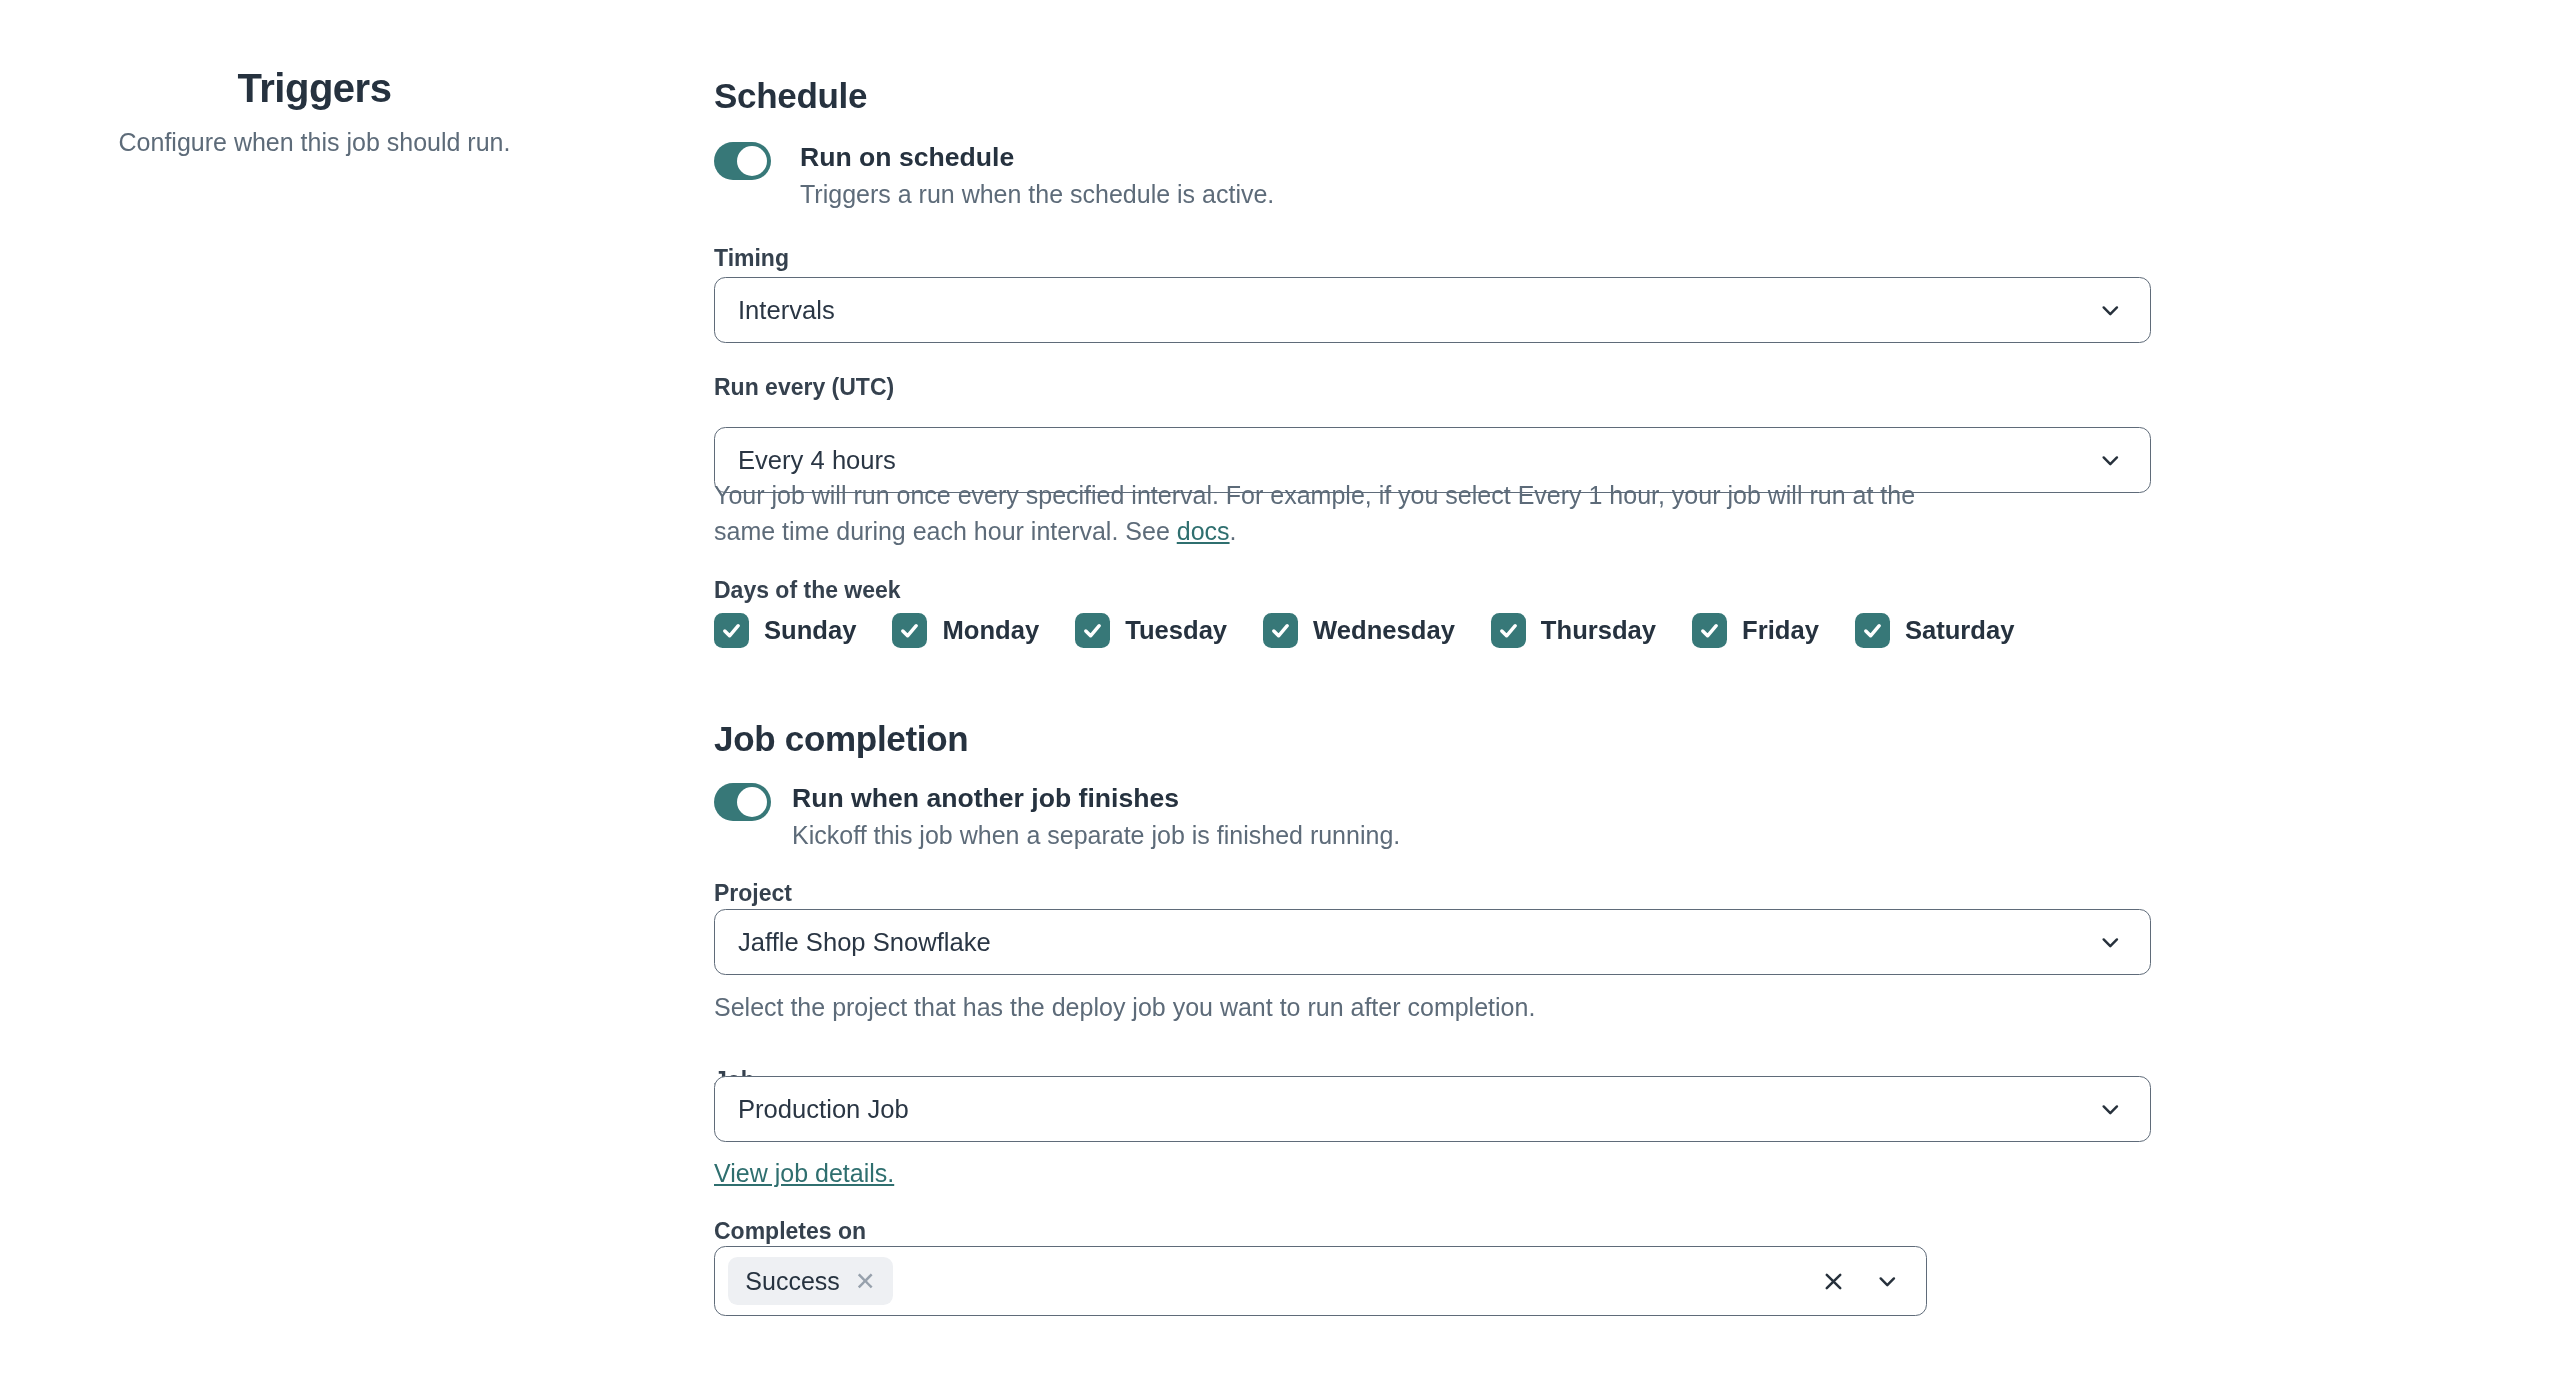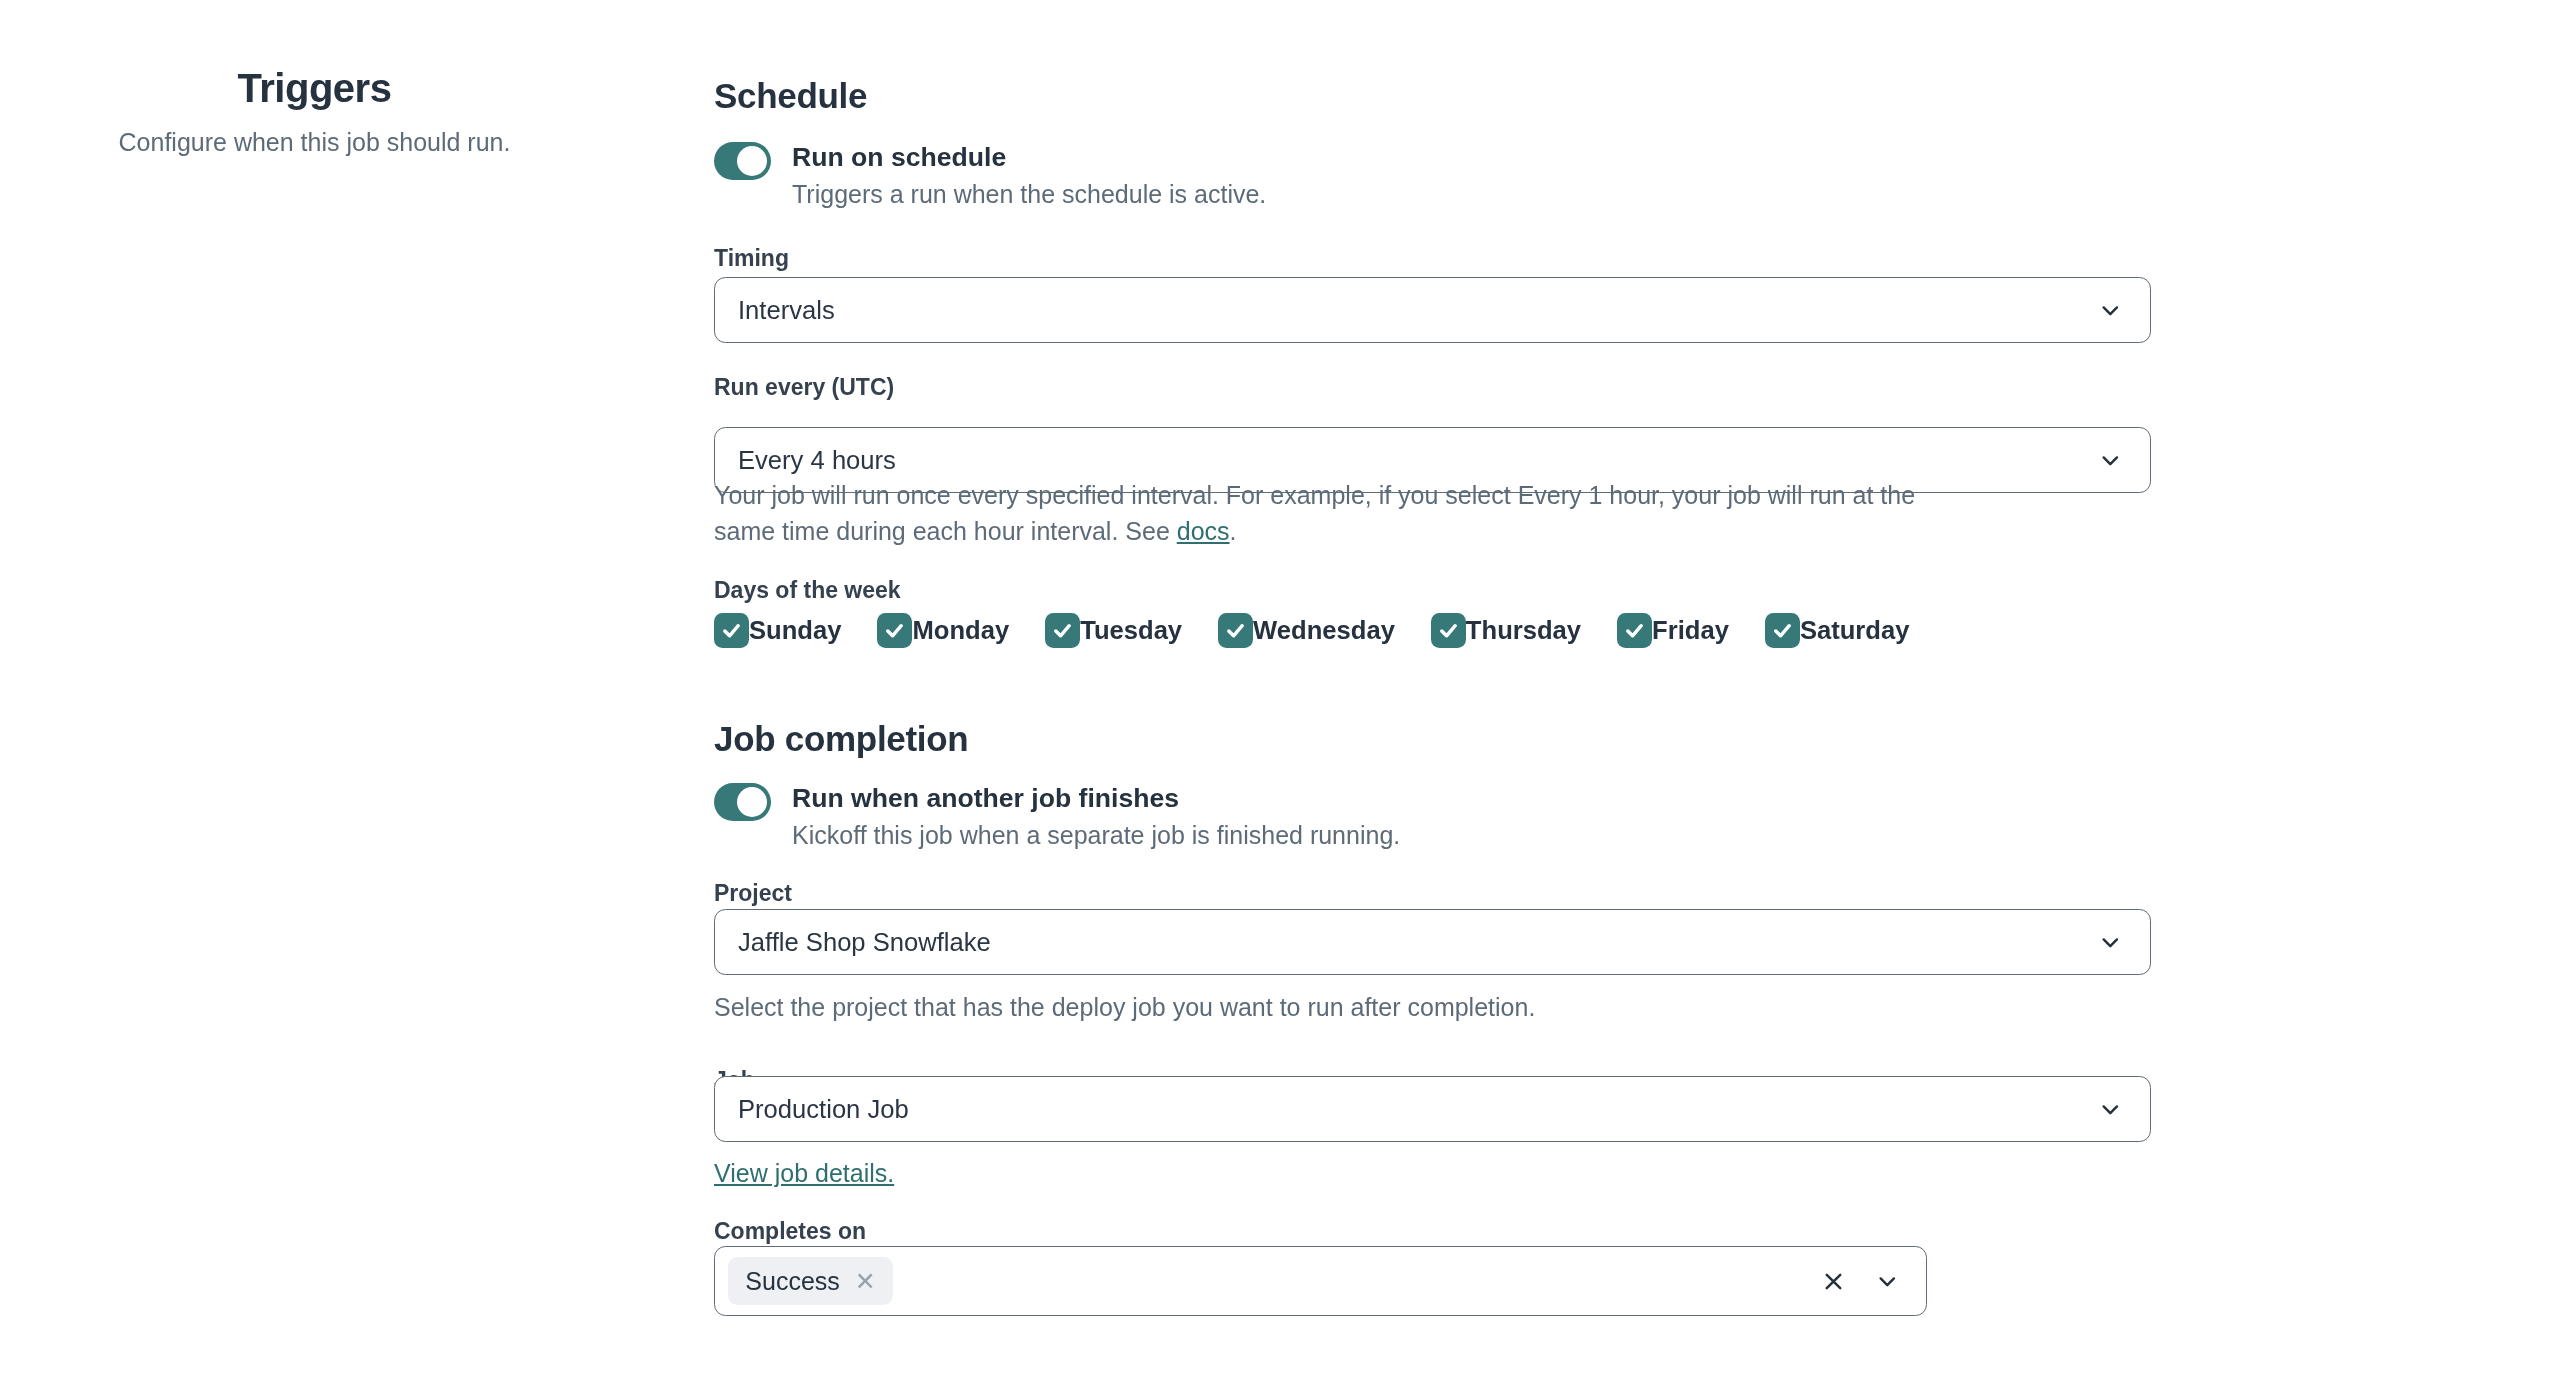--- a/index.html
+++ b/index.html
@@ -48,21 +48,21 @@
     font-size: 35px;
     font-weight: 700;
     color: #26323f;
     letter-spacing: -0.3px;
   }
   .h-schedule { position: absolute; top: 76px; left: 0; }
   .h-jobcompletion { position: absolute; top: 719px; left: 0; }
 
   
   .toggle-row { position: absolute; left: 0; display: flex; align-items: flex-start; }
-  .toggle-row-1 { top: 142px; }
+  .toggle-row-1 { top: 142px; gap: 8px; }
   .toggle-row-2 { top: 783px; }
   .toggle {
     width: 57px; height: 38px;
     border-radius: 19px;
     background: #377878;
     position: relative;
     flex: 0 0 auto;
     cursor: pointer;
   }
   .toggle .knob {
@@ -152,21 +152,21 @@
 
   
   .days-row {
     position: absolute;
     left: 0;
     top: 613px;
     display: flex;
     align-items: center;
     gap: 36px;
   }
-  .day-item { display: flex; align-items: center; cursor: pointer; }
+  .day-item { display: flex; align-items: center; gap: 15px; cursor: pointer; }
   .checkbox {
     width: 35px; height: 35px;
     border-radius: 8.5px;
     background: #377878;
     display: flex;
     align-items: center;
     justify-content: center;
     flex: 0 0 auto;
   }
   .day-label {

